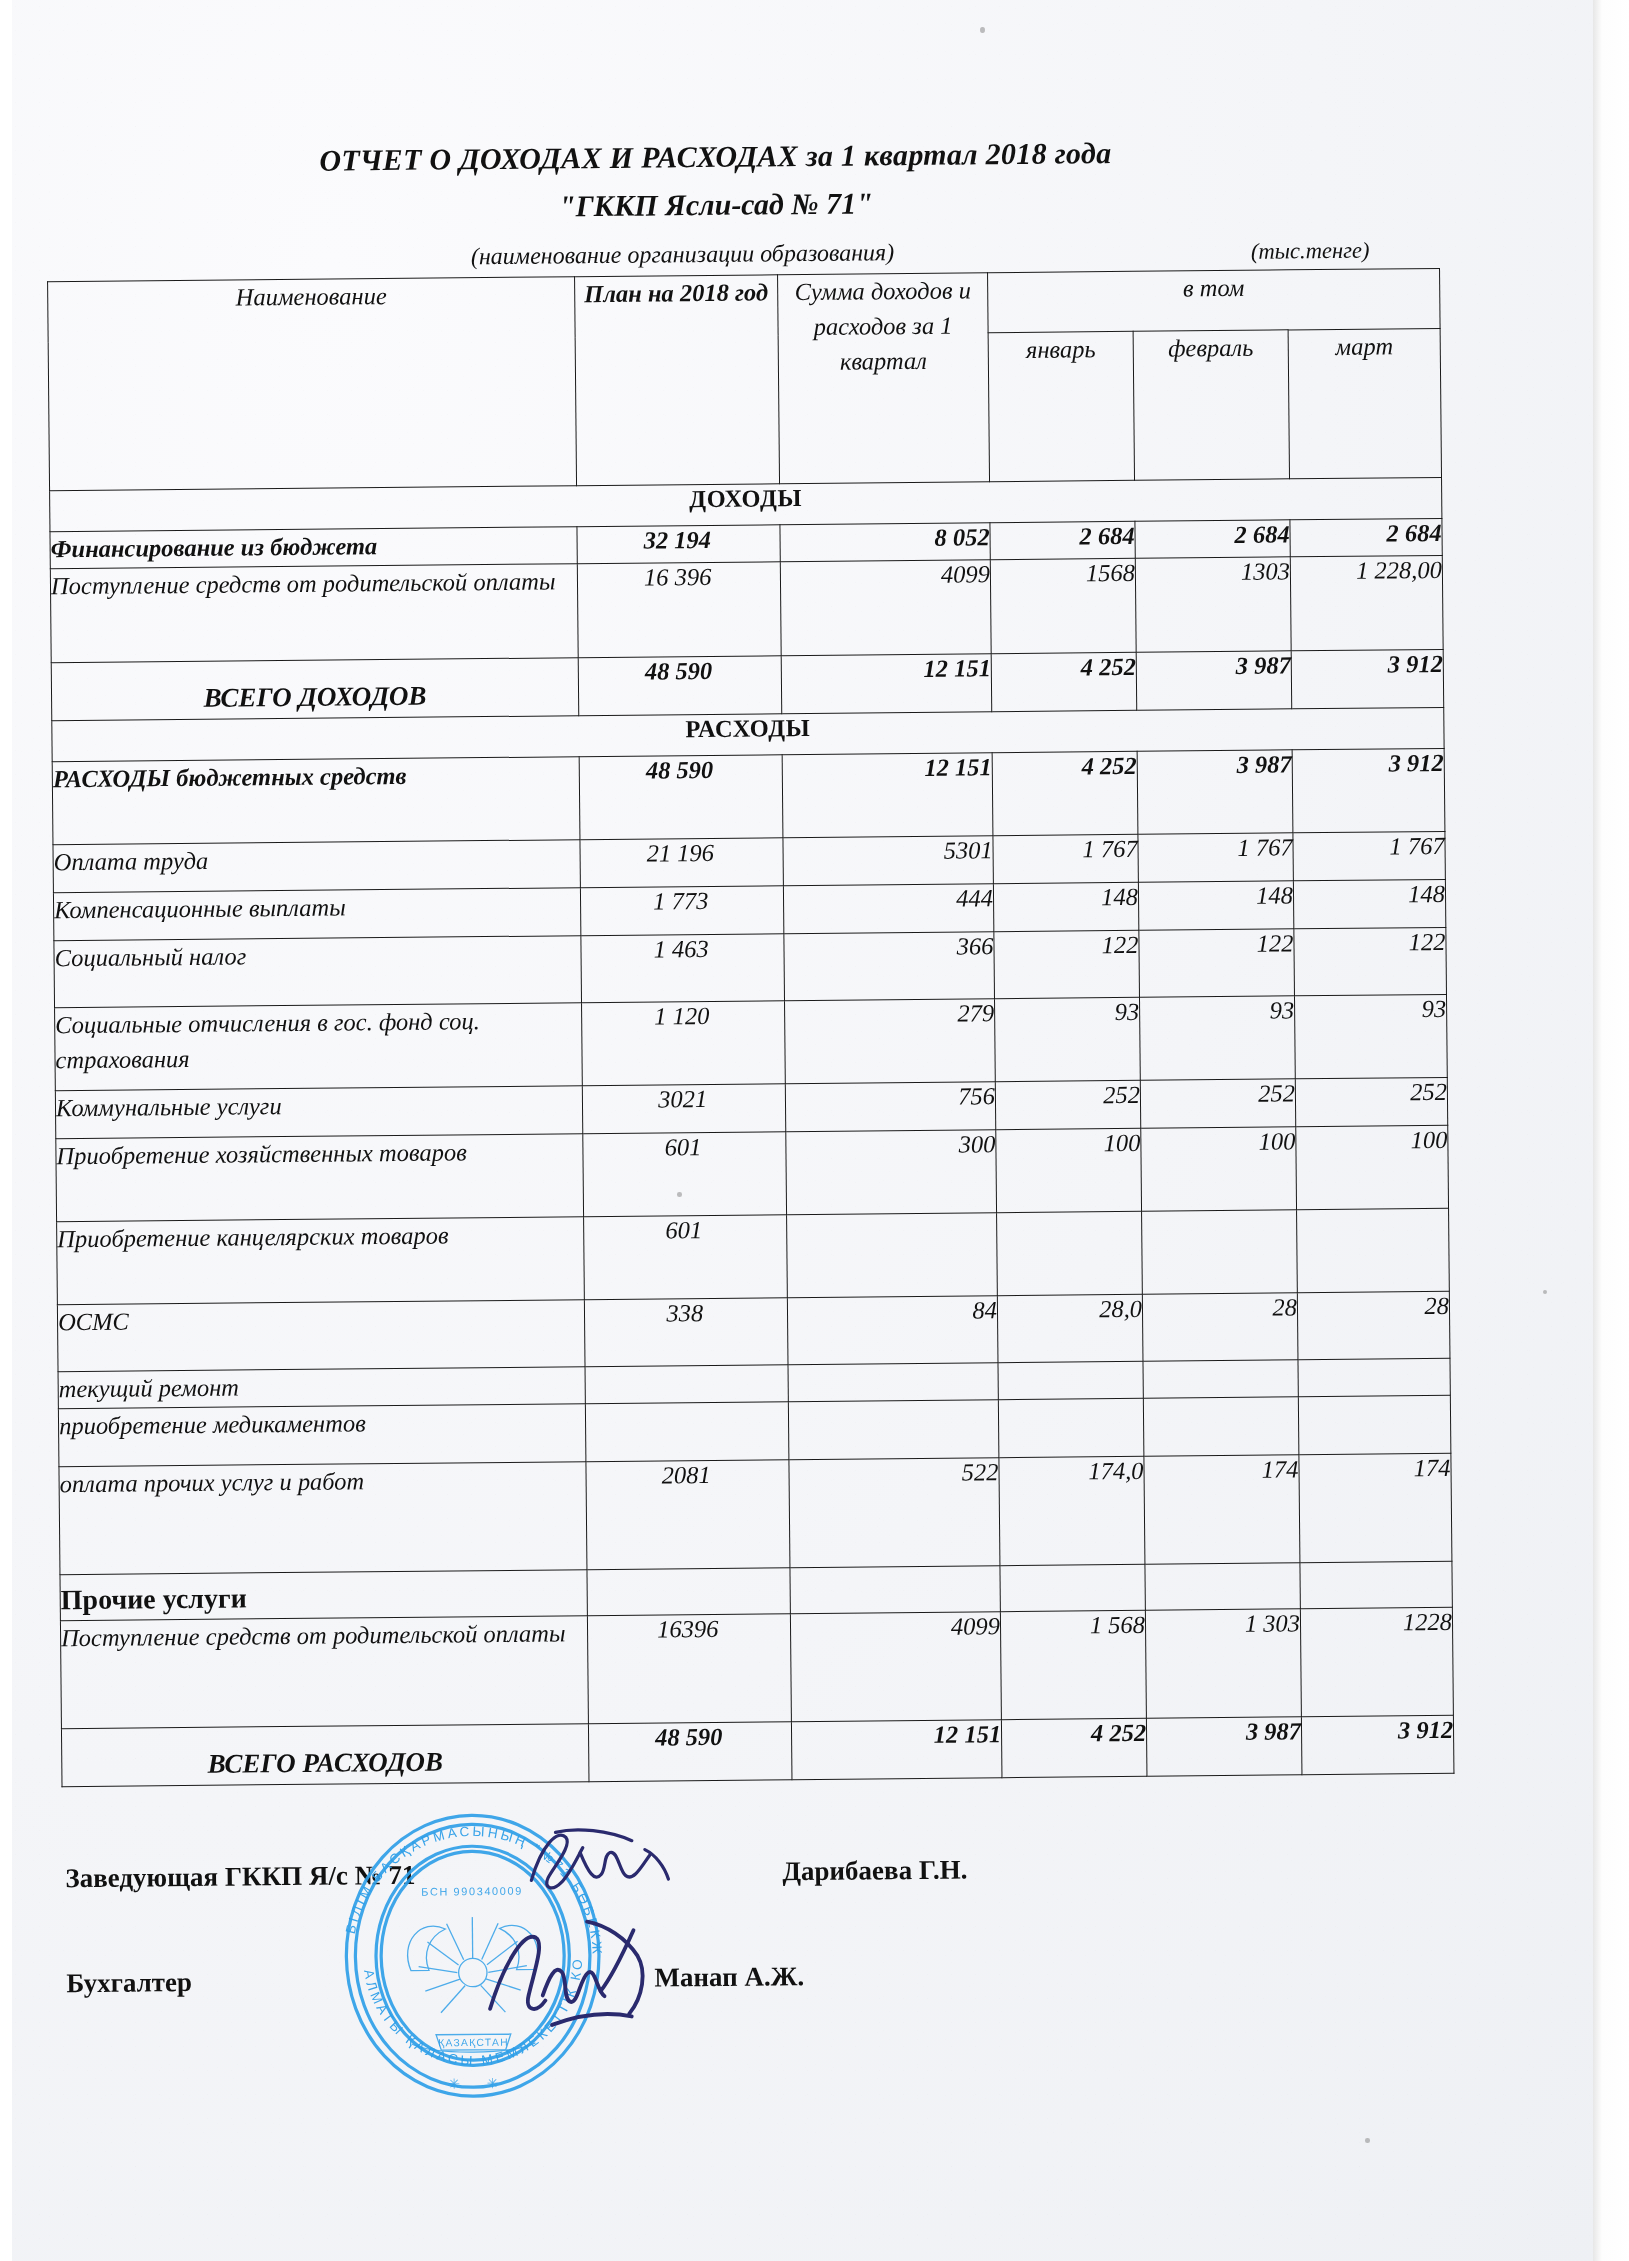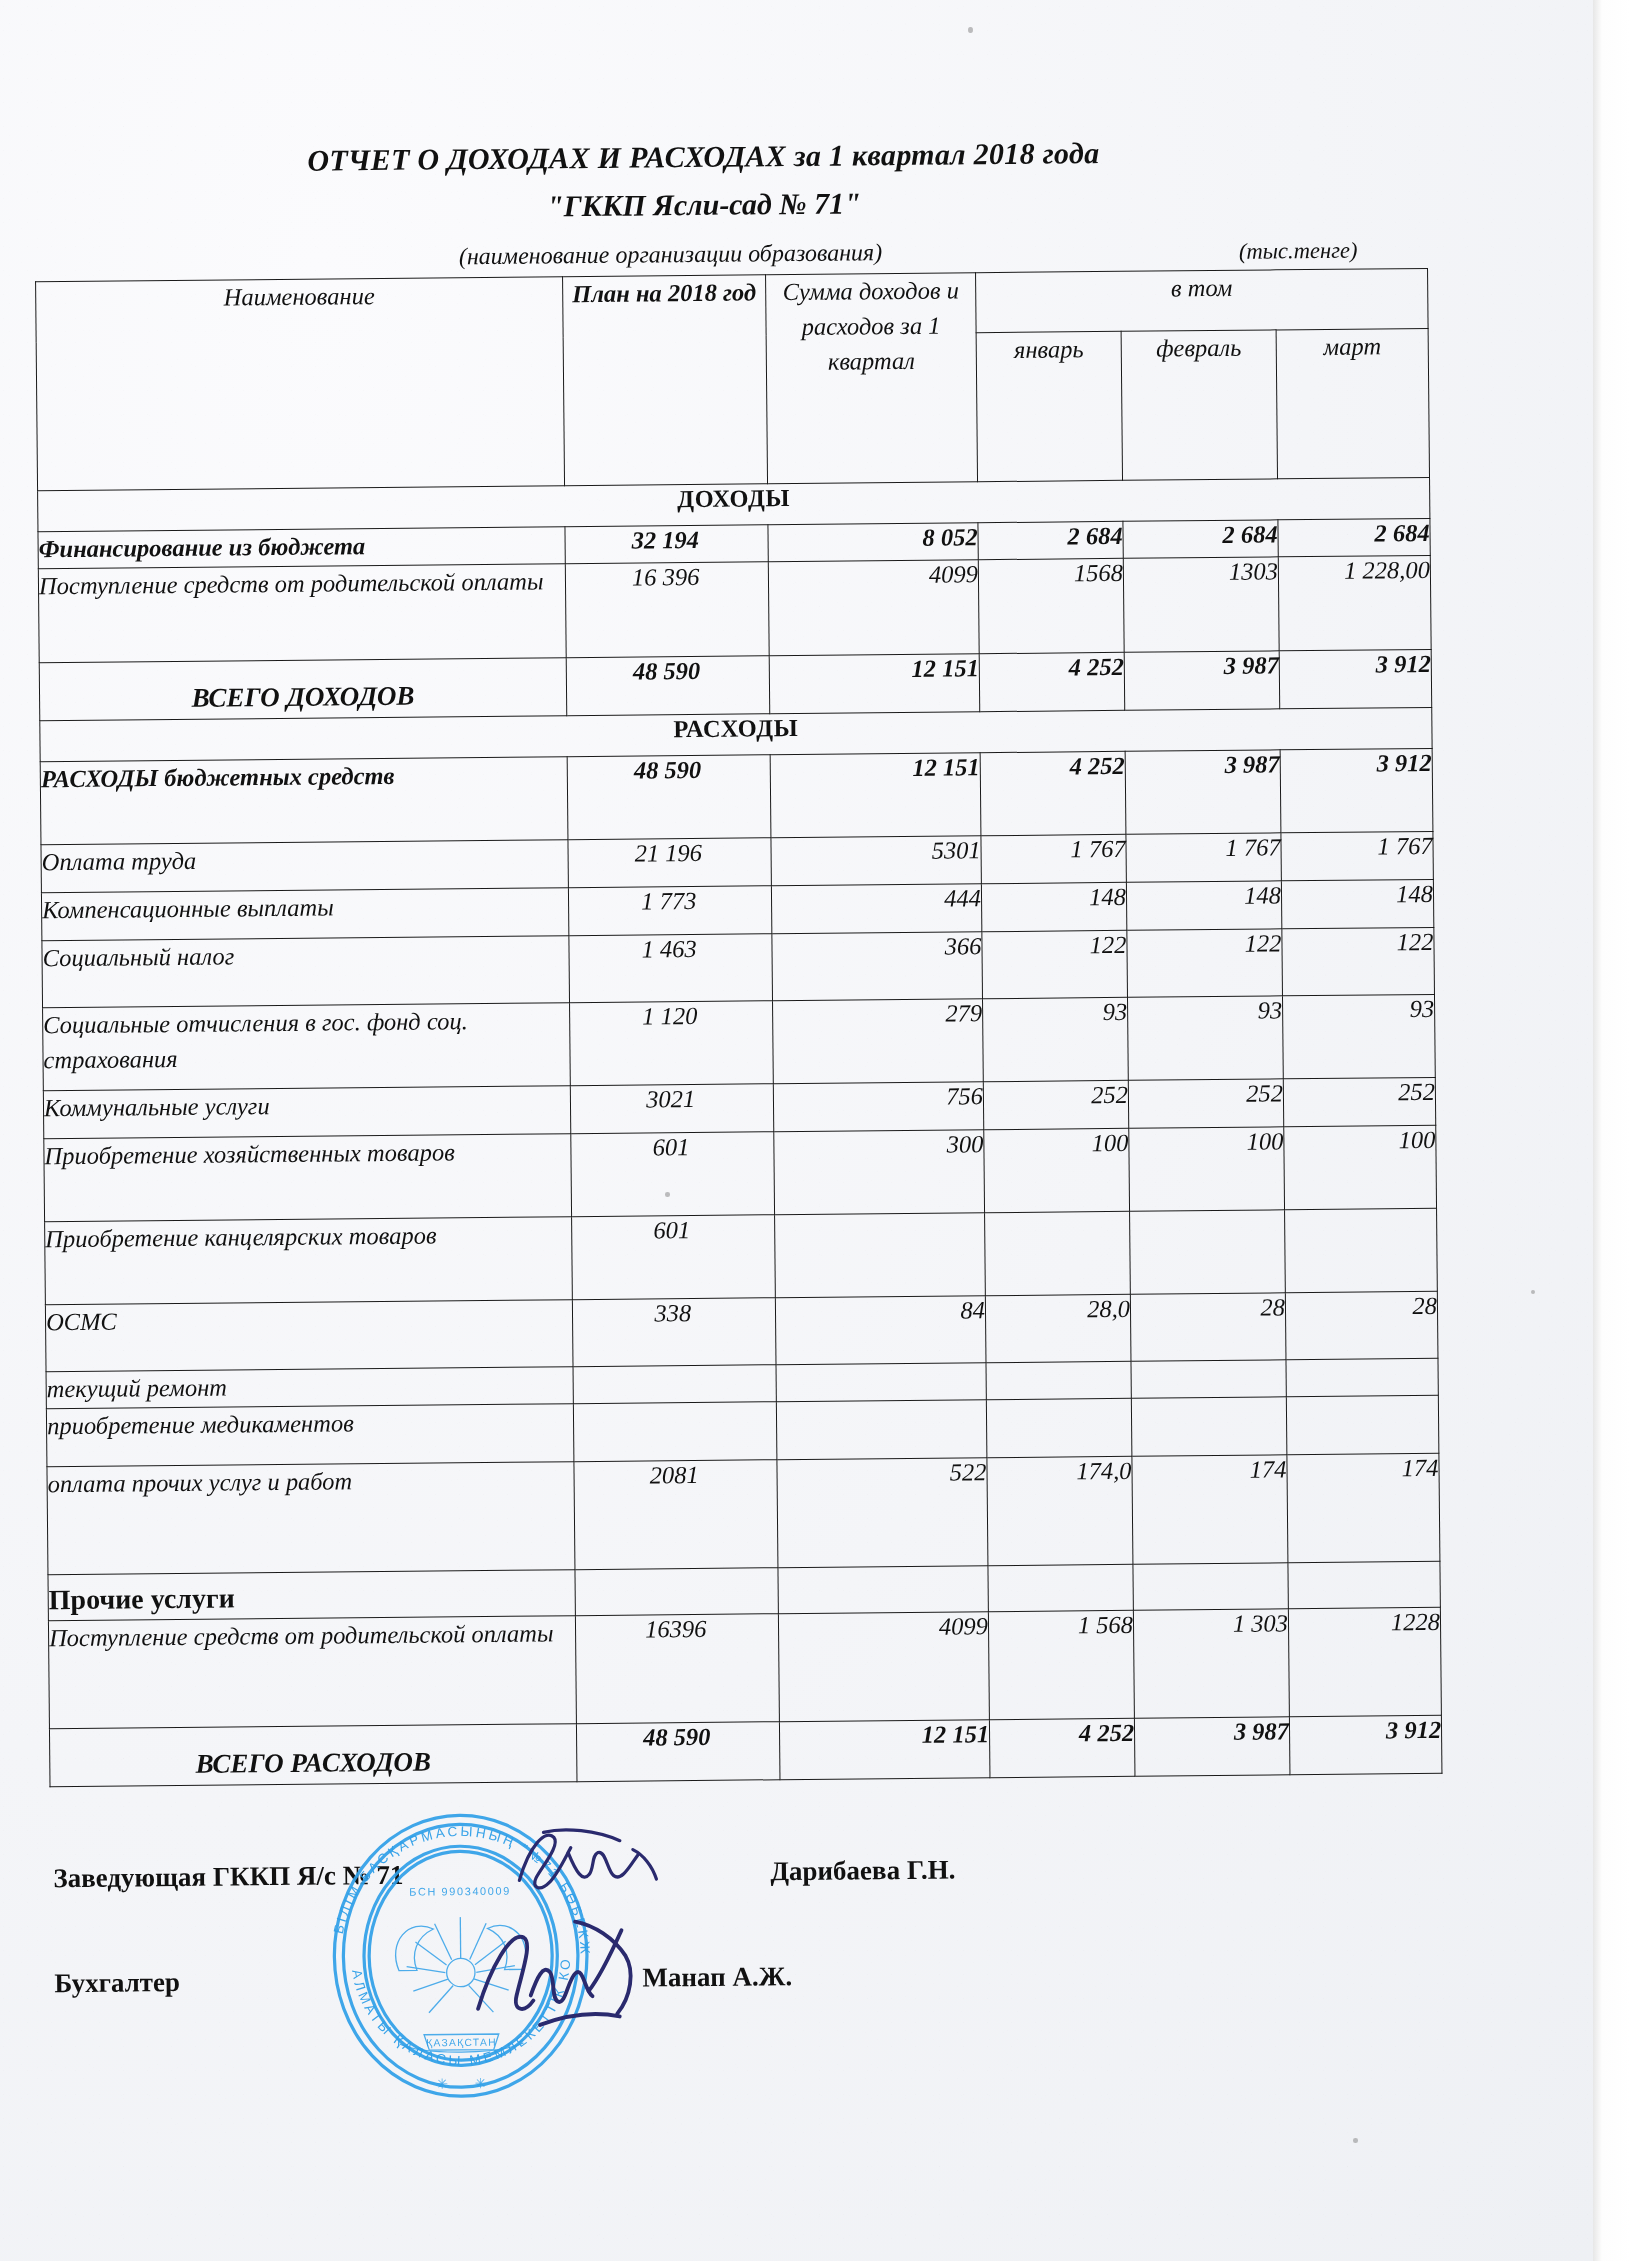--- a/index.html
+++ b/index.html
@@ -13,21 +13,21 @@
     height: 2261px;
     position: relative;
     overflow: hidden;
     font-family: "Liberation Serif", "DejaVu Serif", serif;
     color: #111111;
   }
 
   
   #page {
     position: absolute;
-    left: 0; top: 0;
+    left: 12px; top: 0;
     width: 1593px;
     height: 2261px;
     background:
       radial-gradient(ellipse at 20% 12%, #fbfbfd 0%, #f4f5f8 55%, #eef0f4 100%);
     box-sizing: border-box;
   }
   #page-edge {
     position: absolute;
     left: 1593px; top: 0;
     width: 37px; height: 2261px;

